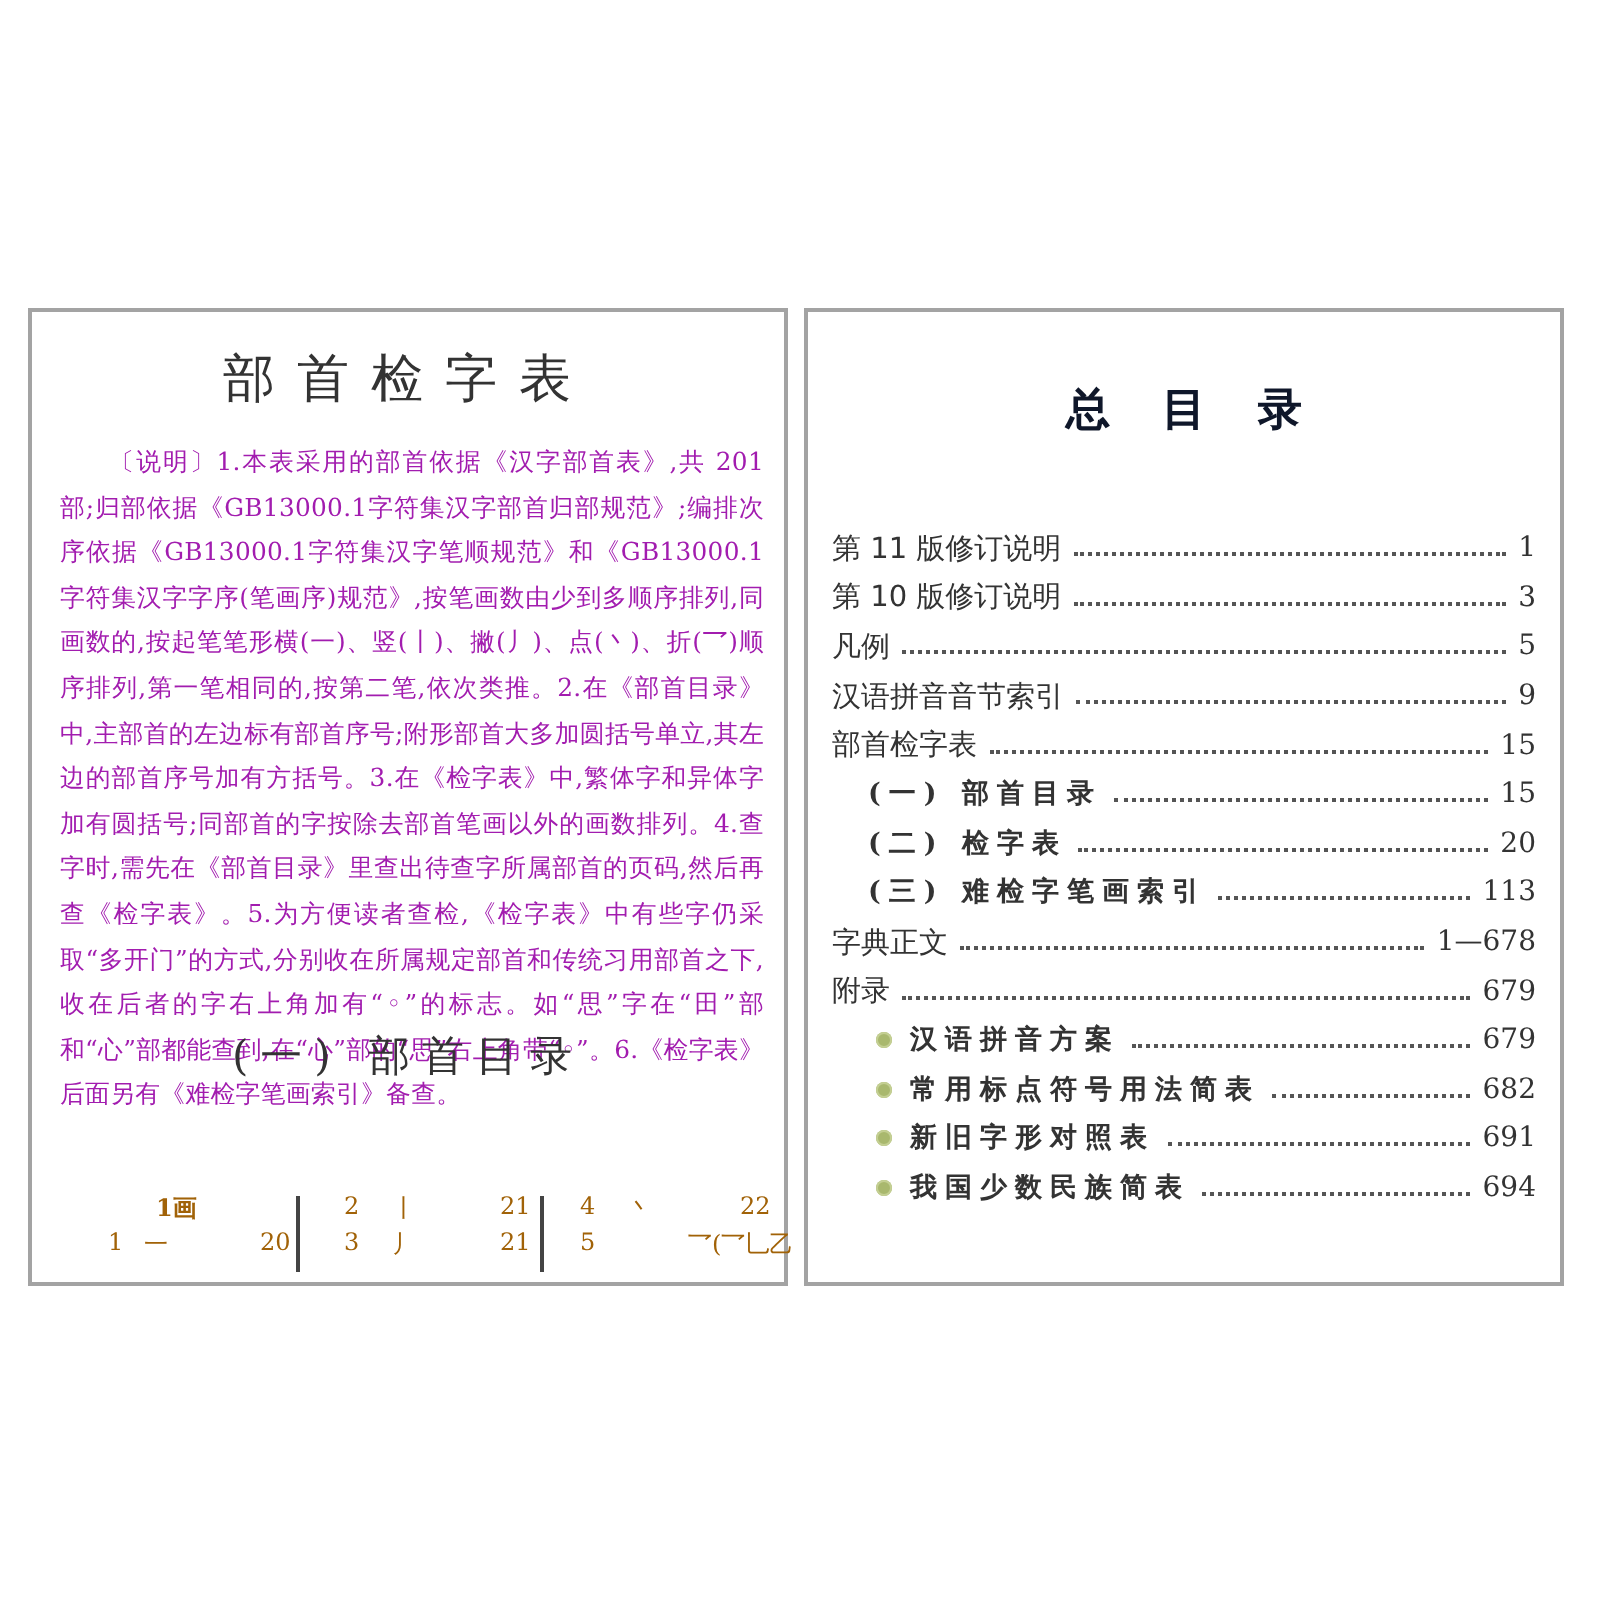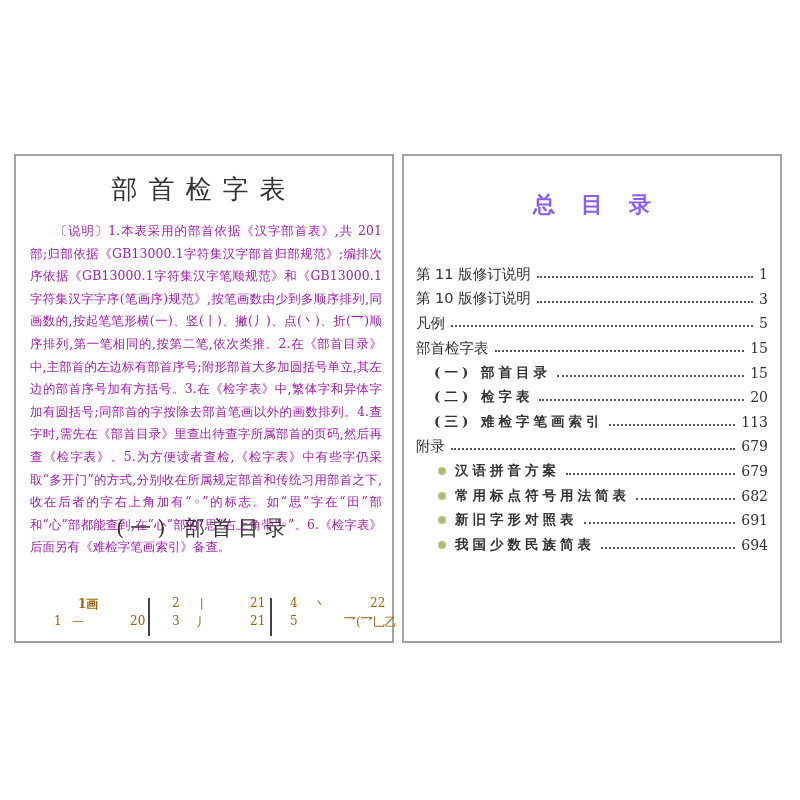--- a/index.html
+++ b/index.html
@@ -11,21 +11,21 @@
 
   .l-title { position:absolute; top:16px; left:0; right:0; text-align:center; font-size:26px; letter-spacing:11px; color:#333; }
   .l-body { position:absolute; top:64px; left:14px; width:352px; font-size:12.4px; line-height:22.6px; color:#a21caf; text-align:justify; text-indent:2em; letter-spacing:0.15px; }
   .l-subtitle { position:absolute; top:358px; left:0; right:0; text-align:center; font-size:21px; letter-spacing:6px; color:#333; }
   .l-note { position:absolute; top:410px; left:10px; right:6px; font-size:11.8px; color:#3a3a3a; white-space:nowrap; }
   .rad-table { position:absolute; top:440px; left:10px; width:360px; height:44px; font-size:12px; color:#a16207; }
   .rad-sep { position:absolute; top:2px; width:1.5px; height:38px; background:#444; }
   .rad-cell { position:absolute; white-space:nowrap; }
   .bold { font-weight:bold; }
 
-  .r-title { position:absolute; top:34px; left:0; right:0; text-align:center; font-family:"DejaVu Sans", sans-serif; font-weight:bold; font-size:22px; letter-spacing:26px; padding-left:26px; color:#8b5cf6; }
+  .r-title { position:absolute; top:34px; left:0; right:0; text-align:center; font-family:"DejaVu Sans", sans-serif; font-weight:bold; font-size:22px; letter-spacing:26px; padding-left:26px; color:#0f172a; }
   .toc { position:absolute; top:106px; left:12px; width:352px; }
   .toc-row { position:relative; height:24.6px; display:flex; align-items:center; font-size:14.5px; color:#333; font-family:"DejaVu Sans", sans-serif;justify-content:space-between; }
   .toc-row.indent1 { padding-left:18px; }
   .toc-row.indent1 .toc-label { letter-spacing:4px; font-family:"DejaVu Serif", serif; font-weight:bold; font-size:13.5px; }
   .toc-row.bullet { padding-left:22px; }
   .toc-row.bullet .toc-label { letter-spacing:4px; font-family:"DejaVu Serif", serif; font-weight:bold; font-size:13.5px; }
   .toc-label { white-space:nowrap; }
   .toc-dots { flex:1; border-bottom:2px dotted #555; margin:0 6px; height:0; position:relative; top:3px; }
   .toc-page { white-space:nowrap; font-family:"DejaVu Serif", serif; font-size:14px; }
   .dot-bullet { width:8px; height:8px; border-radius:50%; background:#a9b86e; margin-right:9px; flex:none; box-shadow: inset 0 0 0 1px #c4cf93; }
@@ -76,38 +76,48 @@
       <span class="toc-label">第 10 版修订说明</span>
       <span class="toc-dots"></span>
       <span class="toc-page">3</span>
     </div>
     <div class="toc-row">
       <span class="toc-label">凡例</span>
       <span class="toc-dots"></span>
       <span class="toc-page">5</span>
     </div>
     <div class="toc-row">
+      <span class="toc-label">汉语拼音音节索引</span>
+      <span class="toc-dots"></span>
+      <span class="toc-page">9</span>
+    </div>
+    <div class="toc-row">
       <span class="toc-label">部首检字表</span>
       <span class="toc-dots"></span>
       <span class="toc-page">15</span>
     </div>
     <div class="toc-row indent1">
       <span class="toc-label">(一) 部首目录</span>
       <span class="toc-dots"></span>
       <span class="toc-page">15</span>
     </div>
     <div class="toc-row indent1">
       <span class="toc-label">(二) 检字表</span>
       <span class="toc-dots"></span>
       <span class="toc-page">20</span>
     </div>
     <div class="toc-row indent1">
       <span class="toc-label">(三) 难检字笔画索引</span>
       <span class="toc-dots"></span>
       <span class="toc-page">113</span>
+    </div>
+    <div class="toc-row">
+      <span class="toc-label">字典正文</span>
+      <span class="toc-dots"></span>
+      <span class="toc-page">1—678</span>
     </div>
     <div class="toc-row">
       <span class="toc-label">附录</span>
       <span class="toc-dots"></span>
       <span class="toc-page">679</span>
     </div>
     <div class="toc-row bullet">
       <span class="dot-bullet"></span>
       <span class="toc-label">汉语拼音方案</span>
       <span class="toc-dots"></span>

